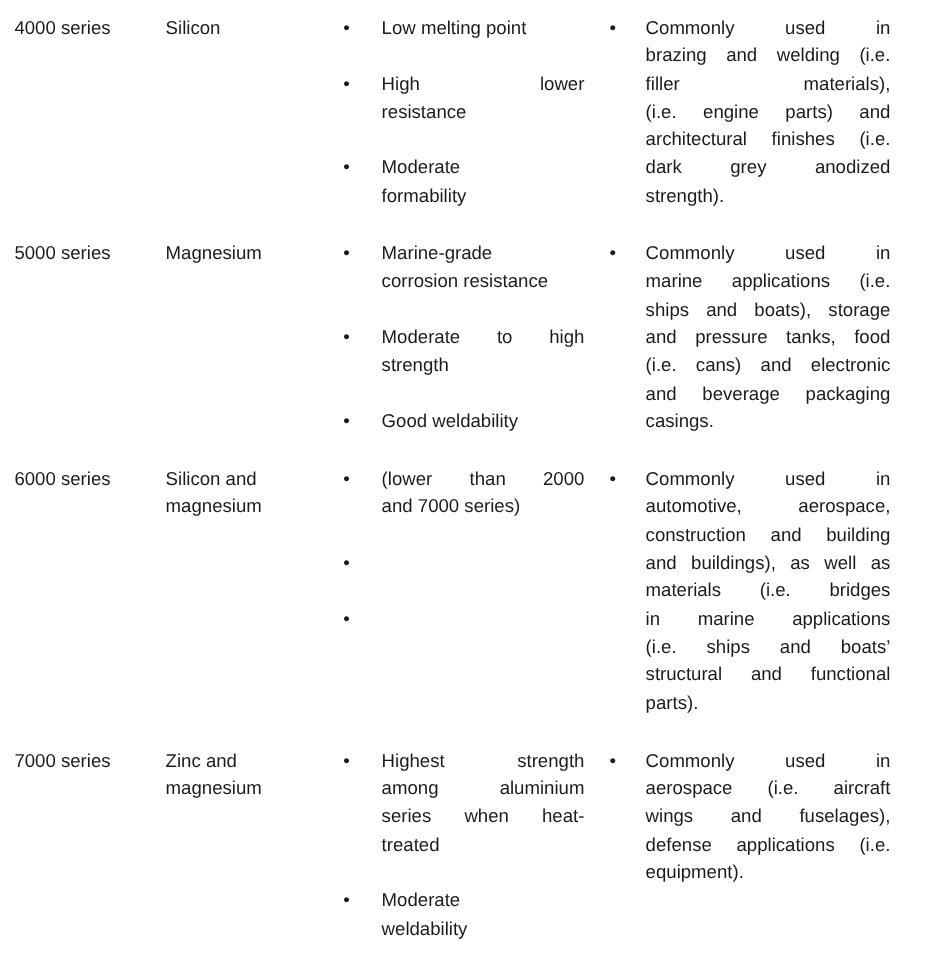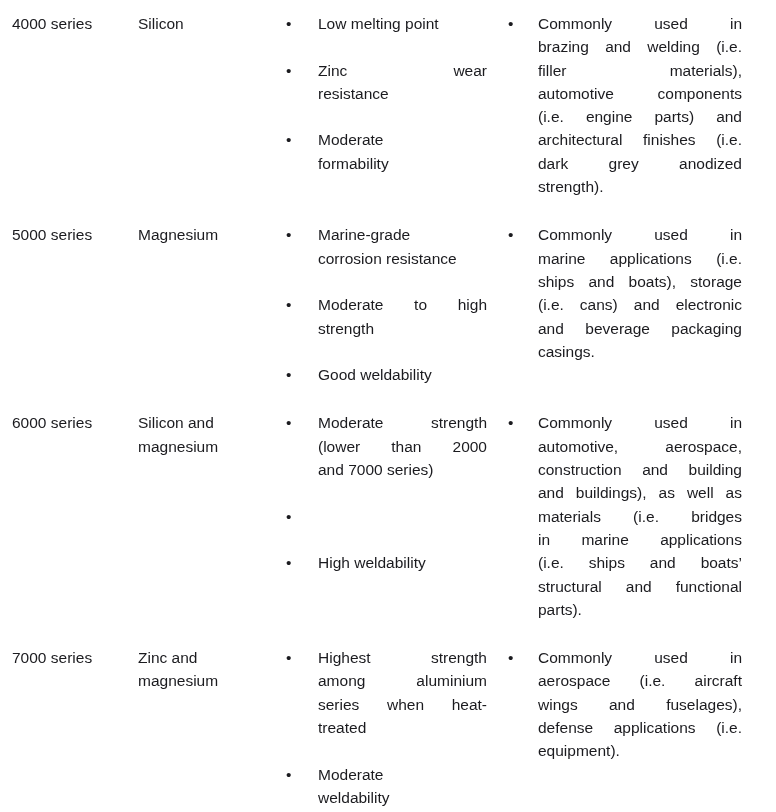--- a/index.html
+++ b/index.html
@@ -74,40 +74,39 @@
         <div class="cell c3">
           <div class="bullet-item">
             <span class="bullet">•</span>
             <div class="btext">
               <div class="pline last">Low melting point</div>
             </div>
           </div>
           <div class="bullet-item">
             <span class="bullet">•</span>
             <div class="btext">
-              <div class="pline">Zinc wear</div>
+              <div class="pline">High lower</div>
               <div class="pline last">resistance</div>
             </div>
           </div>
           <div class="bullet-item">
             <span class="bullet">•</span>
             <div class="btext">
               <div class="pline">Moderate</div>
               <div class="pline last">formability</div>
             </div>
           </div>
         </div>
         <div class="cell c4">
           <div class="bullet-item">
             <span class="bullet">•</span>
             <div class="btext">
               <div class="pline">Commonly used in</div>
               <div class="pline">brazing and welding (i.e.</div>
               <div class="pline">filler materials),</div>
-              <div class="pline">automotive components</div>
               <div class="pline">(i.e. engine parts) and</div>
               <div class="pline">architectural finishes (i.e.</div>
               <div class="pline">dark grey anodized</div>
               <div class="pline last">strength).</div>
             </div>
           </div>
         </div>
       </div>
       <div class="trow">
         <div class="cell c1">
@@ -138,52 +137,49 @@
             </div>
           </div>
         </div>
         <div class="cell c4">
           <div class="bullet-item">
             <span class="bullet">•</span>
             <div class="btext">
               <div class="pline">Commonly used in</div>
               <div class="pline">marine applications (i.e.</div>
               <div class="pline">ships and boats), storage</div>
+              <div class="pline">and pressure tanks, food</div>
               <div class="pline">(i.e. cans) and electronic</div>
               <div class="pline">and beverage packaging</div>
               <div class="pline last">casings.</div>
             </div>
           </div>
         </div>
       </div>
       <div class="trow">
         <div class="cell c1">
           <div class="pline last">6000 series</div>
         </div>
         <div class="cell c2">
           <div class="pline">Silicon and</div>
           <div class="pline last">magnesium</div>
         </div>
         <div class="cell c3">
           <div class="bullet-item">
             <span class="bullet">•</span>
             <div class="btext">
-              <div class="pline">Moderate strength</div>
               <div class="pline">(lower than 2000</div>
               <div class="pline last">and 7000 series)</div>
             </div>
           </div>
           <div class="bullet-item">
             <span class="bullet">•</span>
           </div>
           <div class="bullet-item">
             <span class="bullet">•</span>
-            <div class="btext">
-              <div class="pline last">High weldability</div>
-            </div>
           </div>
         </div>
         <div class="cell c4">
           <div class="bullet-item">
             <span class="bullet">•</span>
             <div class="btext">
               <div class="pline">Commonly used in</div>
               <div class="pline">automotive, aerospace,</div>
               <div class="pline">construction and building</div>
               <div class="pline">and buildings), as well as</div>

